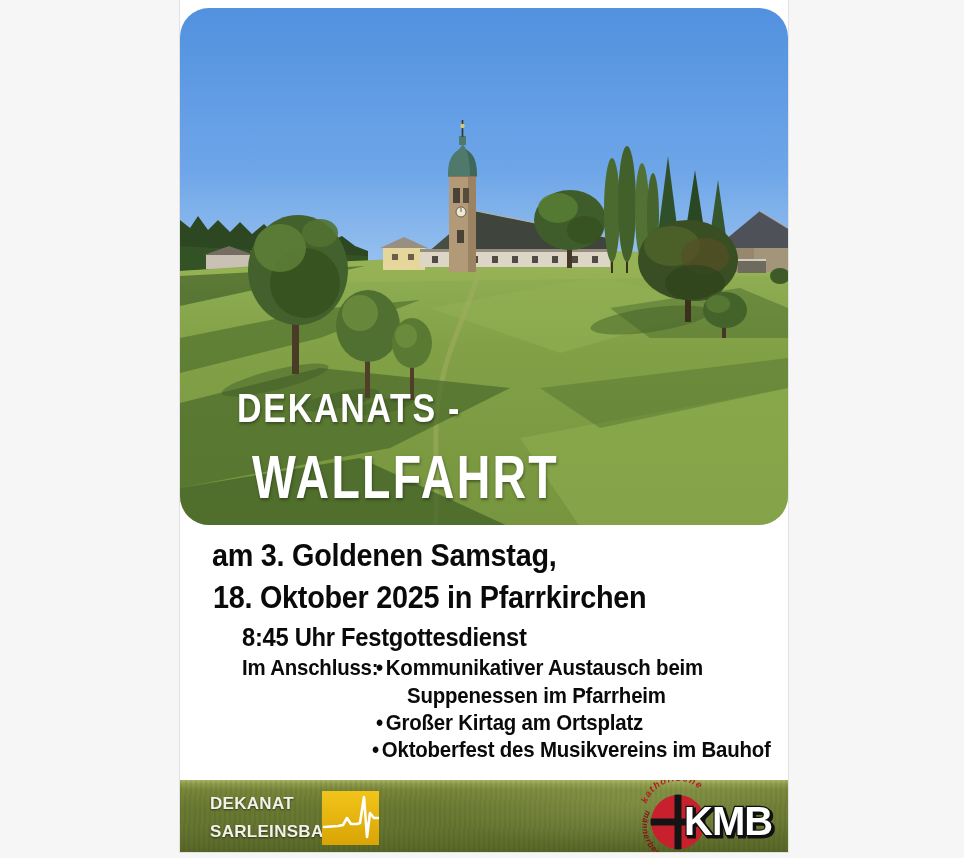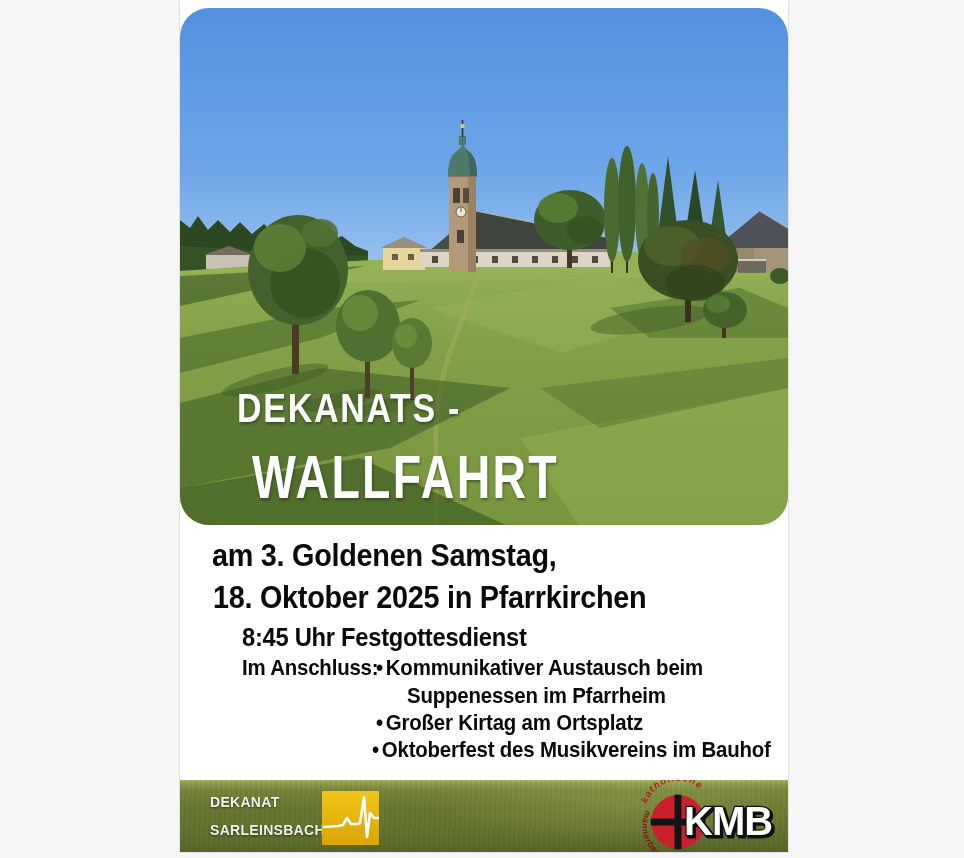--- a/index.html
+++ b/index.html
@@ -35,21 +35,21 @@
   .bul3{left:192px;top:738px;}
   .dot::before{content:"•";padding-right:3px;}
   
   .footer-strip{
     position:absolute;left:0;top:780px;width:608px;height:72px;overflow:hidden;
     background:
       radial-gradient(ellipse 300px 60px at 75% 35%, rgba(225,235,150,.16), rgba(0,0,0,0) 70%),
       repeating-linear-gradient(92deg, rgba(0,0,0,.05) 0 2px, rgba(0,0,0,0) 2px 5px),
       linear-gradient(180deg,#a9b365 0,#8d9a4c 4px,#77863a 10px,#6b7a32 26px,#657430 48px,#5c6b2a 66px,#566429 72px);
   }
-  .org{position:absolute;color:#f2f2ea;font-weight:bold;font-size:14px;letter-spacing:.3px;
+  .org{position:absolute;color:#f2f2ea;font-weight:bold;font-size:17px;letter-spacing:.3px;
     text-shadow:0 1px 2px rgba(0,0,0,.55);white-space:nowrap;}
   .org1{left:30px;top:14px;}
   .org2{left:30px;top:42px;}
   .ylogo{position:absolute;left:142px;top:11px;width:57px;height:54px;}
   .kmb{position:absolute;left:440px;top:0;width:168px;height:72px;}
 </style>
 </head>
 <body>
 
 <div class="poster">

